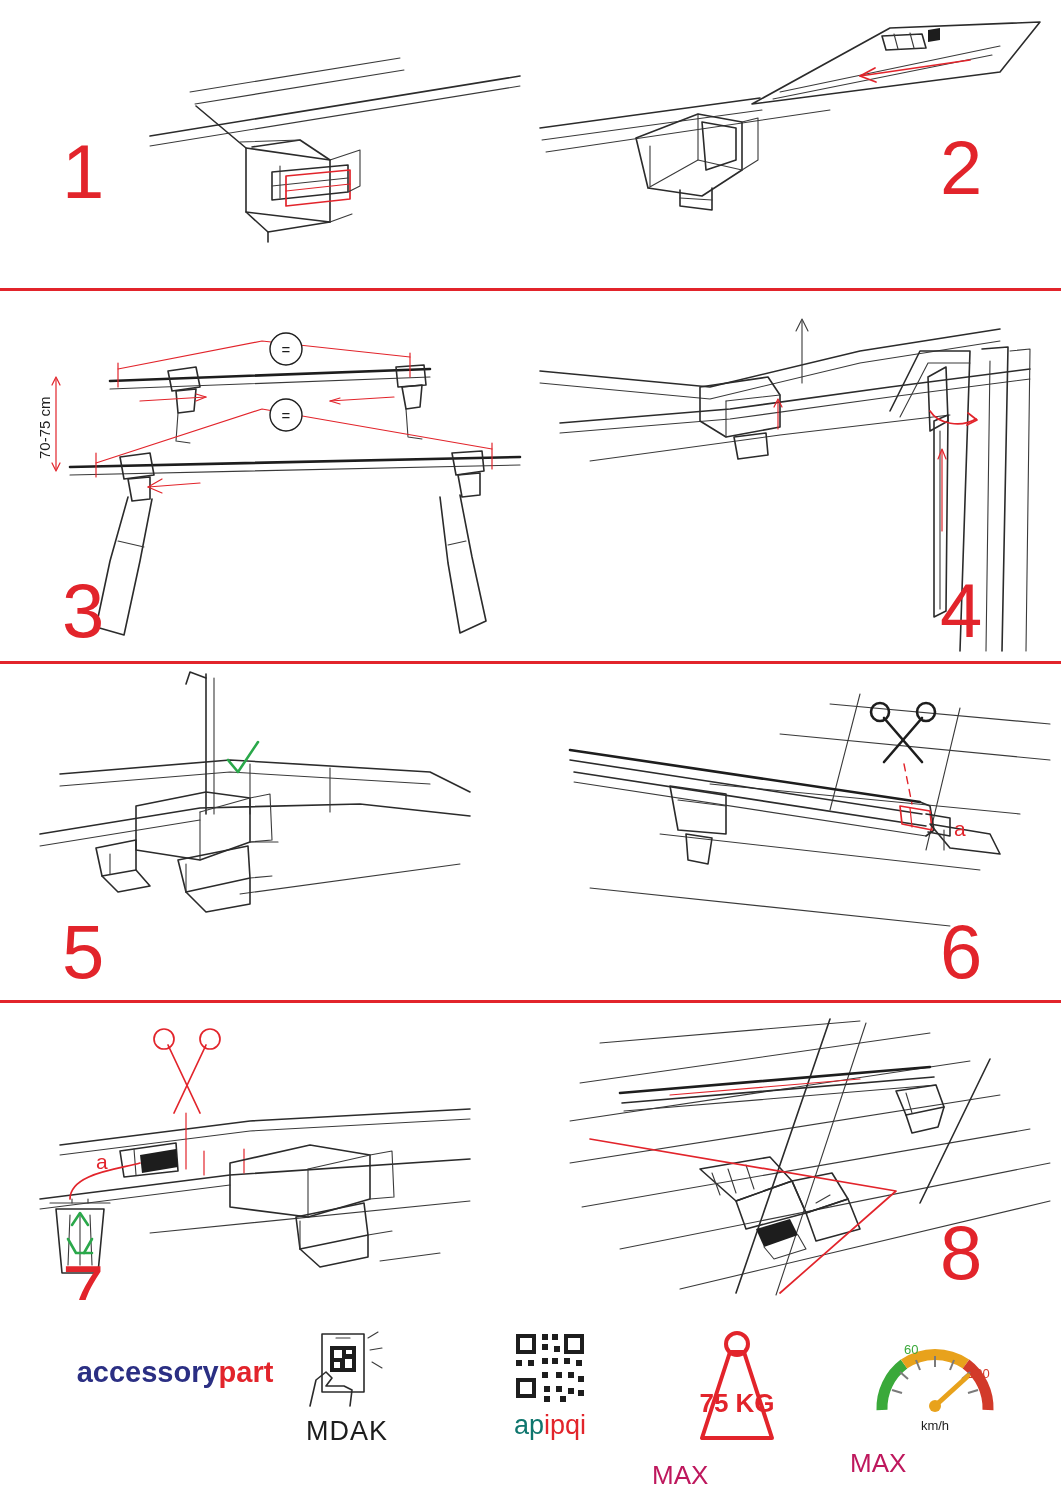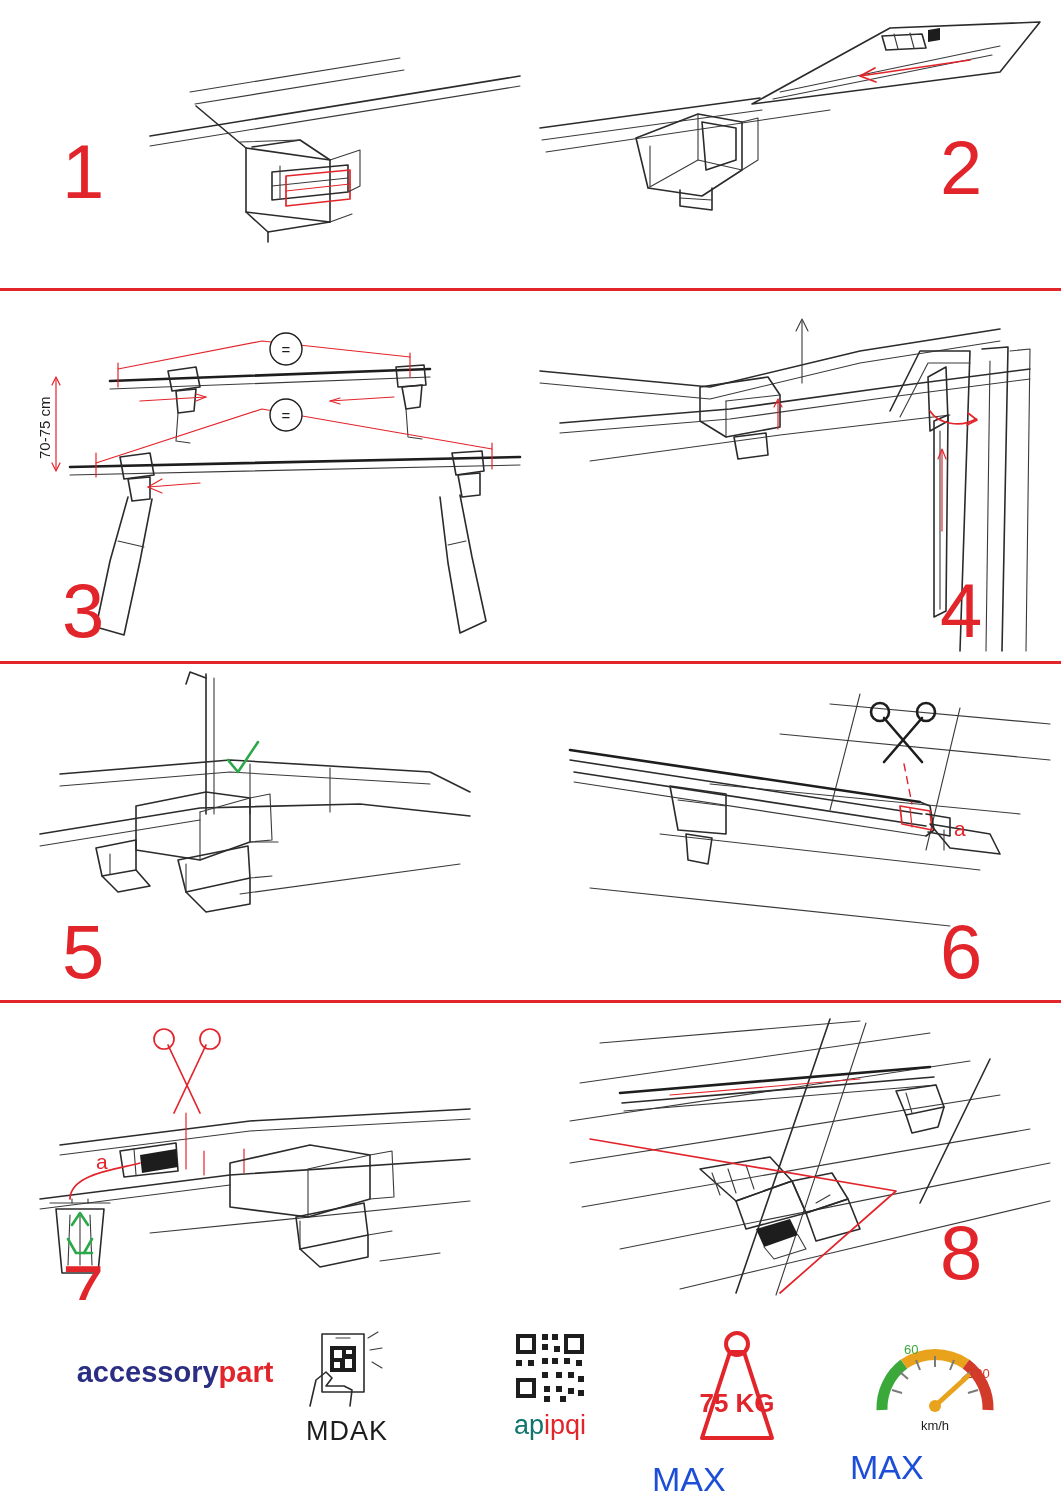--- a/index.html
+++ b/index.html
@@ -33,21 +33,21 @@
   .brand-accessory .b{color:#e2242b;}
 
   .logo-col{position:absolute;text-align:center;}
   .logo-label{font-size:27px;font-family:"Liberation Sans",sans-serif;margin-top:6px;}
   .mdak{color:#1d1d1d;letter-spacing:1px;}
   .ipqi{color:#e2242b;}
   .apline .a{color:#0f766e;}
   .apline .b{color:#e2242b;}
 
   .maxblock{position:absolute;}
-  .maxlabel{font-size:34px;color:#1d4ed8;margin-top:2px;font-family:"Liberation Sans",sans-serif;}
+  .maxlabel{font-size:26px;color:#be185d;margin-top:2px;font-family:"Liberation Sans",sans-serif;}
   .kgtext{font-size:26px;fill:#e2242b;font-family:"Liberation Sans",sans-serif;font-weight:bold;}
   .kmh{font-size:13px;fill:#1d1d1d;font-family:"Liberation Sans",sans-serif;}
   .gaugenum{font-size:13px;font-family:"Liberation Sans",sans-serif;}
 </style>
 </head>
 <body>
 
 <div class="sheet">
 
   <div class="panel" style="left:0;top:0;width:530px;height:288px;">

